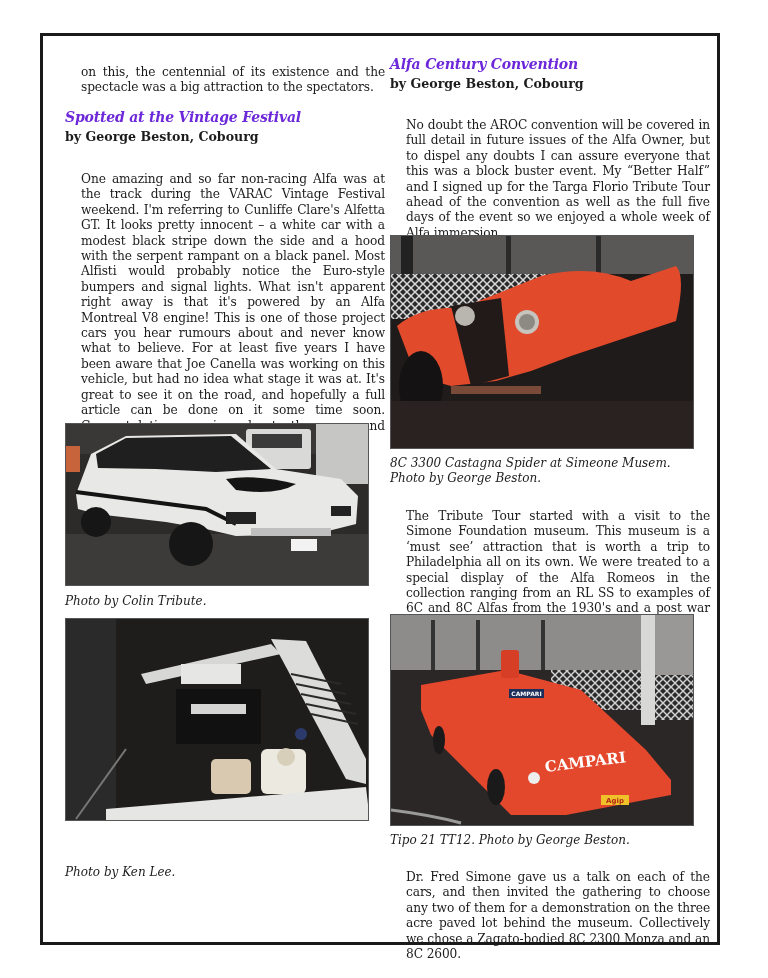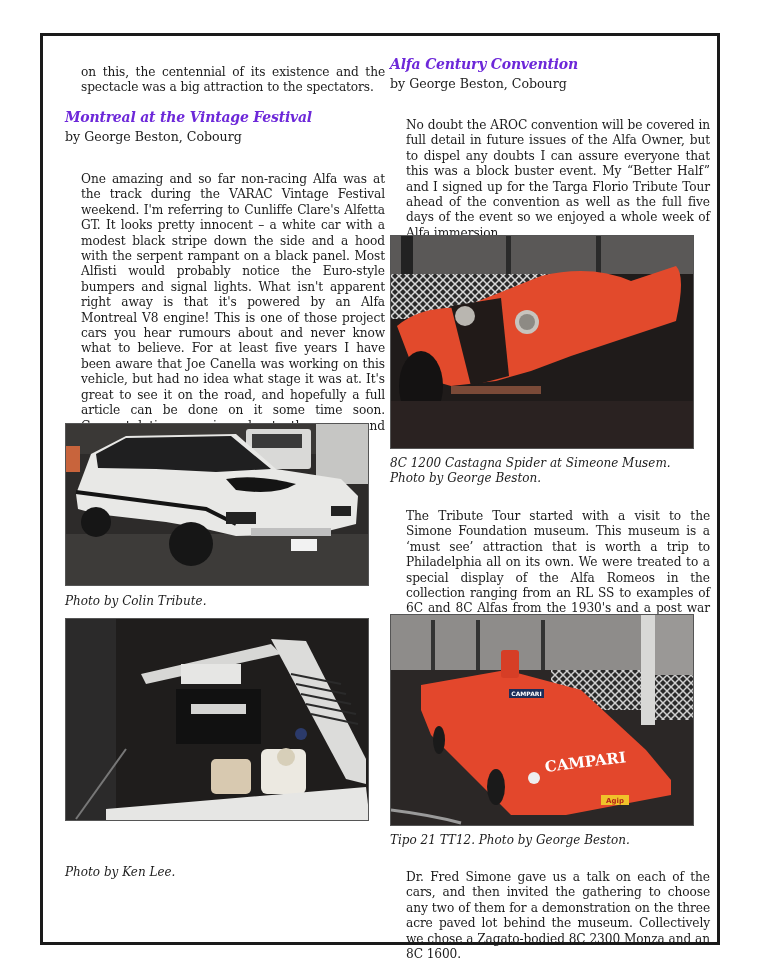--- a/index.html
+++ b/index.html
@@ -3,34 +3,34 @@
   <meta charset="utf-8">
   <style>
     html, body { margin: 0; padding: 0; background: #ffffff; }
     body { width: 768px; height: 978px; position: relative; overflow: hidden; font-family: "DejaVu Serif", "Liberation Serif", serif; color: #1c1c1c; }
     .frame { position: absolute; left: 40px; top: 33px; width: 674px; height: 906px; border: 3px solid #1a1a1a; box-sizing: content-box; }
     .col { position: absolute; top: 0; }
     .col-left { left: 22px; width: 304px; }
     .col-right { left: 347px; width: 304px; }
     p.body { margin: 16px; font-size: 12.2px; line-height: 15.4px; text-align: justify; letter-spacing: -0.1px; }
     h2.title { margin: 0; font-family: "DejaVu Serif", serif; font-style: italic; font-weight: bold; font-size: 14px; line-height: 22px; letter-spacing: -0.2px; color: #6d28d9; }
-    .byline { font-weight: normal; font-size: 12.6px; line-height: 15px; margin: 0; }
+    .byline { font-weight: bold; font-size: 12.6px; line-height: 15px; margin: 0; }
     .caption { font-style: italic; font-size: 12px; line-height: 15px; margin: 0; }
     .photo { position: absolute; border: 1px solid #555; box-sizing: border-box; overflow: hidden; }
     .abs { position: absolute; }
   </style>
 </head>
 <body>
 
 <div class="frame">
 
   <div class="col col-left">
     <p class="body abs" style="top:13px;width:304px;">on this, the centennial of its existence and the spectacle was a big attraction to the spectators.</p>
 
-    <h2 class="title abs" style="top:70px;width:320px;">Montreal at the Vintage Festival</h2>
+    <h2 class="title abs" style="top:70px;width:320px;">Spotted at the Vintage Festival</h2>
     <p class="byline abs" style="top:93px;">by George Beston, Cobourg</p>
 
     <p class="body abs" style="top:120px;width:304px;">One amazing and so far non-racing Alfa was at the track during the VARAC Vintage Festival weekend. I'm referring to Cunliffe Clare's Alfetta GT. It looks pretty innocent – a white car with a modest black stripe down the side and a hood with the serpent rampant on a black panel. Most Alfisti would probably notice the Euro-style bumpers and signal lights. What isn't apparent right away is that it's powered by an Alfa Montreal V8 engine!  This is one of those project cars you hear rumours about and never know what to believe.  For at least five years I have been aware that Joe Canella was working on this vehicle, but had no idea what stage it was at. It's great to see it on the road, and hopefully a full article can be done on it some time soon. Congratulations are in order to the owner and everyone who contributed to it.</p>
 
     <div class="photo" style="left:0;top:387px;width:304px;height:163px;background:#2a2828;">
       <svg width="304" height="163" viewBox="0 0 304 163">
         <rect x="0" y="0" width="304" height="163" fill="#2d2b2a"></rect>
         <rect x="0" y="0" width="304" height="30" fill="#3a3836"></rect>
         <rect x="0" y="110" width="304" height="53" fill="#3d3b39"></rect>
         <rect x="180" y="5" width="65" height="40" rx="3" fill="#d9d9d7"></rect>
@@ -99,21 +99,21 @@
         <path d="M6 90 Q30 70 70 72 L150 40 Q200 28 240 45 L285 30 Q295 40 285 85 L240 100 Q210 110 180 120 L140 135 L105 145 L60 150 L25 140 Z" fill="#e24a2c"></path>
         <path d="M60 70 L110 62 L118 140 L80 150 Z" fill="#211a18"></path>
         <circle cx="74" cy="80" r="10" fill="#b9b6b0"></circle>
         <circle cx="136" cy="86" r="12" fill="#c7c4be"></circle>
         <circle cx="136" cy="86" r="8" fill="#8d8a84"></circle>
         <rect x="60" y="150" width="90" height="8" fill="#7a4a38"></rect>
         <ellipse cx="30" cy="150" rx="22" ry="35" fill="#141212"></ellipse>
         <rect x="0" y="165" width="304" height="49" fill="#2a2221"></rect>
       </svg>
     </div>
-    <p class="caption abs" style="top:420px;width:304px;">8C 1200 Castagna Spider at Simeone Musem. Photo by George Beston.</p>
+    <p class="caption abs" style="top:420px;width:304px;">8C 3300 Castagna Spider at Simeone Musem. Photo by George Beston.</p>
 
     <p class="body abs" style="top:457px;width:304px;">The Tribute Tour started with a visit to the Simone Foundation museum.  This museum is a ‘must see’ attraction that is worth a trip to Philadelphia all on its own.  We were treated to a special display of the Alfa Romeos in the collection ranging from an RL SS to examples of 6C and 8C Alfas from the 1930's and a post war 6C2500 and Tipo 33.</p>
 
     <div class="photo" style="left:0;top:578px;width:304px;height:212px;background:#2a2625;">
       <svg width="304" height="212" viewBox="0 0 304 212">
         <rect x="0" y="0" width="304" height="212" fill="#2b2726"></rect>
         <rect x="0" y="0" width="304" height="55" fill="#8e8c8a"></rect>
         <rect x="40" y="5" width="4" height="50" fill="#333"></rect>
         <rect x="85" y="5" width="4" height="50" fill="#333"></rect>
         <rect x="150" y="5" width="4" height="50" fill="#333"></rect>
@@ -133,15 +133,15 @@
         <circle cx="143" cy="163" r="6" fill="#eeeeee"></circle>
         <rect x="210" y="180" width="28" height="10" fill="#f0c22a"></rect>
         <text x="224" y="188" font-family="DejaVu Sans, sans-serif" font-size="7" font-weight="bold" fill="#b3261a" text-anchor="middle">Agip</text>
         <ellipse cx="105" cy="172" rx="9" ry="18" fill="#1a1a1a"></ellipse>
         <ellipse cx="48" cy="125" rx="6" ry="14" fill="#1a1a1a"></ellipse>
         <path d="M0 195 Q40 200 70 208" stroke="#9a9a9a" stroke-width="3" fill="none"></path>
       </svg>
     </div>
     <p class="caption abs" style="top:797px;">Tipo 21 TT12. Photo by George Beston.</p>
 
-    <p class="body abs" style="top:818px;width:304px;">Dr. Fred Simone gave us a talk on each of the cars, and then invited the gathering to choose any two of them for a demonstration on the three acre paved lot behind the museum.  Collectively we chose a Zagato-bodied 8C 2300 Monza and an 8C 1600.</p>
+    <p class="body abs" style="top:818px;width:304px;">Dr. Fred Simone gave us a talk on each of the cars, and then invited the gathering to choose any two of them for a demonstration on the three acre paved lot behind the museum.  Collectively we chose a Zagato-bodied 8C 2300 Monza and an 8C 2600.</p>
   </div>
 </div>
 
 </body></html>

